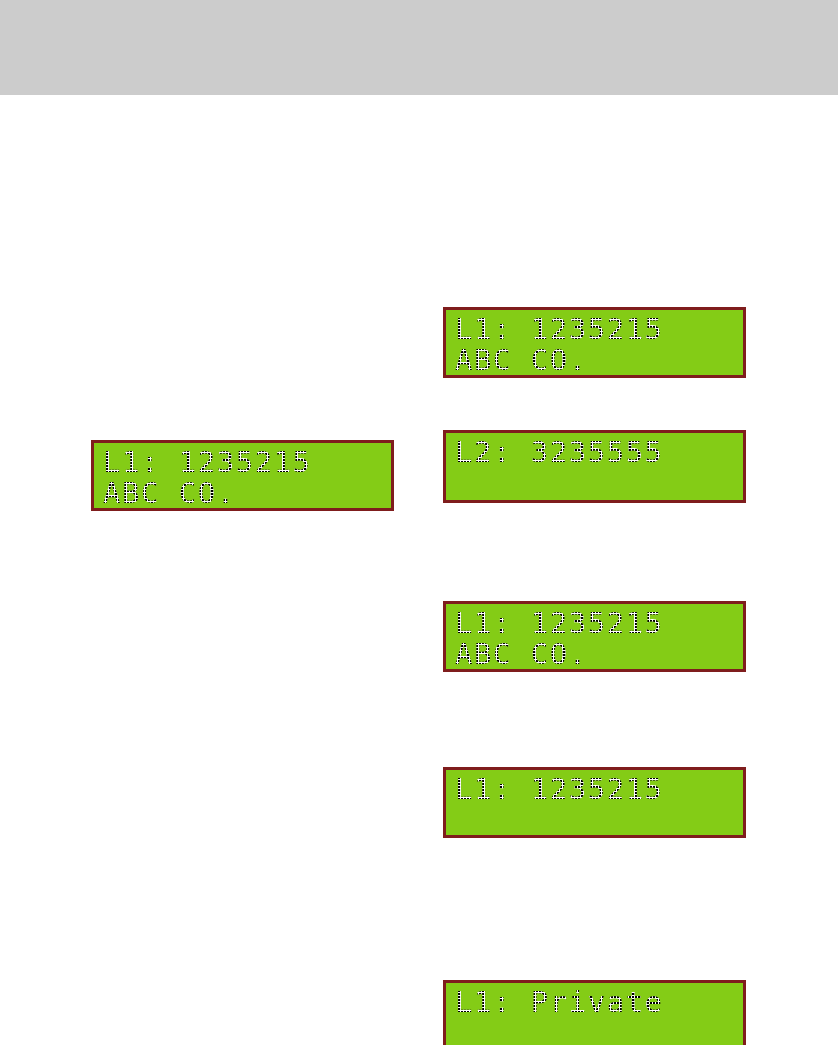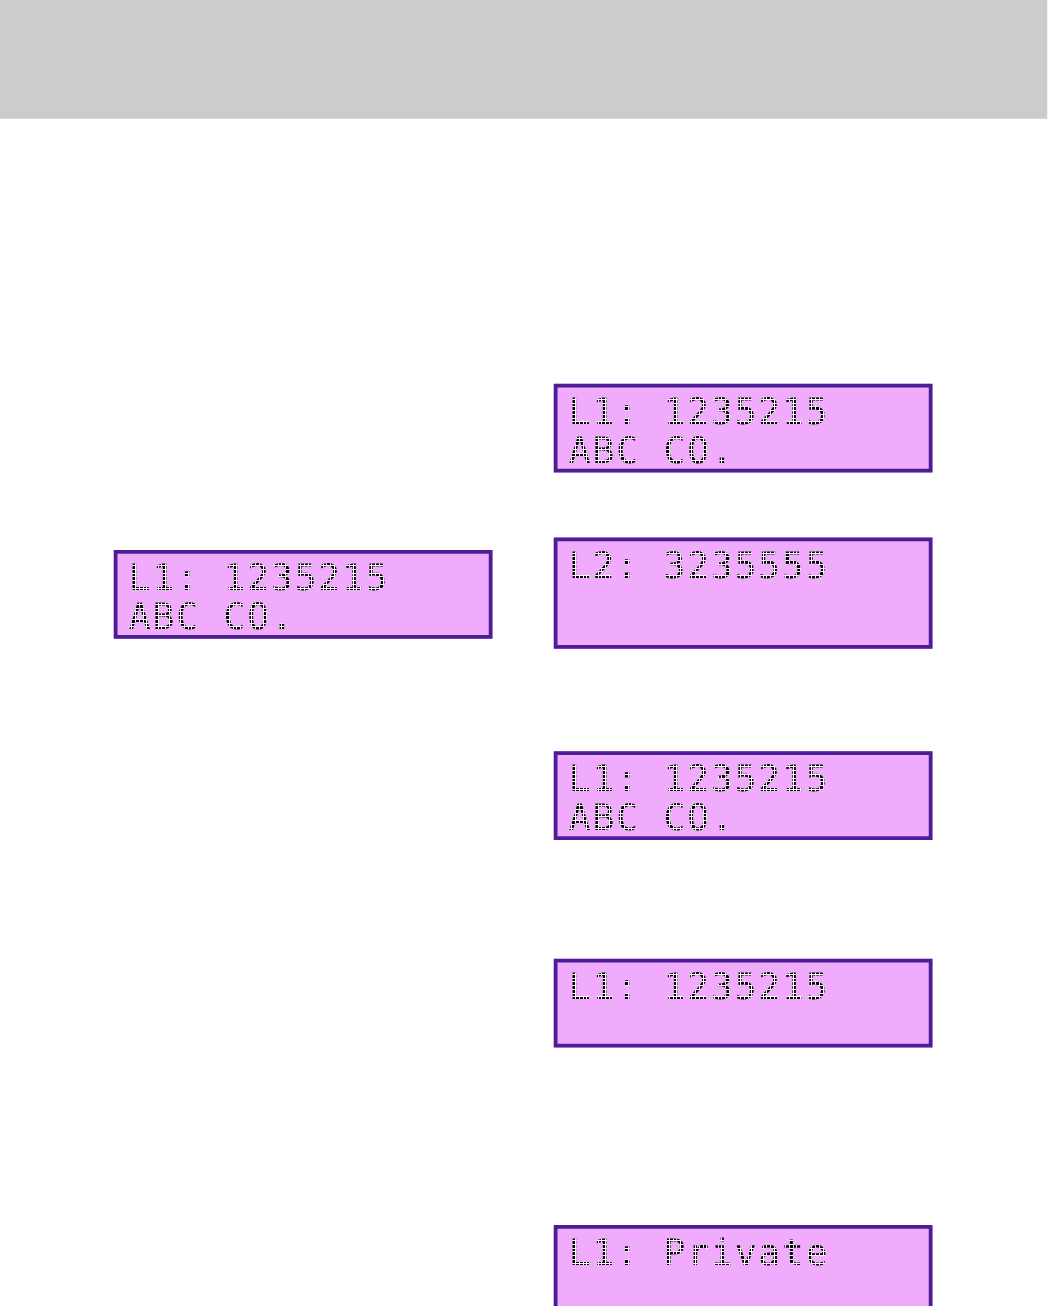--- a/index.html
+++ b/index.html
@@ -22,22 +22,22 @@
     top: 0;
     width: 838px;
     height: 95px;
     background: #cccccc;
   }
 
   
   .lcd {
     position: absolute;
     box-sizing: border-box;
-    border: 3px solid #4c1d95;
-    background: #f0abfc;
+    border: 3px solid #7f1d1d;
+    background: #84cc16;
     padding: 4px 9px 4px 9px;
     overflow: hidden;
   }
 
   .lcd-line {
     display: block;
     height: 31px;
     line-height: 31px;
     white-space: pre;
     font-family: "DejaVu Sans Mono", "Liberation Mono", monospace;
@@ -57,21 +57,21 @@
         rgba(255,255,255,0) 0px, rgba(255,255,255,0) 2.1px,
         rgba(255,255,255,1) 2.1px, rgba(255,255,255,1) 3.0px);
     background-blend-mode: lighten;
   }
 
   .lcd-line.empty { background: none; color: transparent; }
 
   
   #lcd-box-1 { left: 443px; top: 307px; width: 303px; height: 71px; }
   #lcd-box-2 { left: 91px;  top: 440px; width: 303px; height: 71px; }
-  #lcd-box-3 { left: 443px; top: 430px; width: 303px; height: 89px; }
+  #lcd-box-3 { left: 443px; top: 430px; width: 303px; height: 73px; }
   #lcd-box-4 { left: 443px; top: 601px; width: 303px; height: 71px; }
   #lcd-box-5 { left: 443px; top: 767px; width: 303px; height: 71px; }
   #lcd-box-6 { left: 443px; top: 980px; width: 303px; height: 82px; }
 </style>
 </head>
 <body>
 
 <div class="top-banner"></div>
 
 <div class="lcd" id="lcd-box-1">

